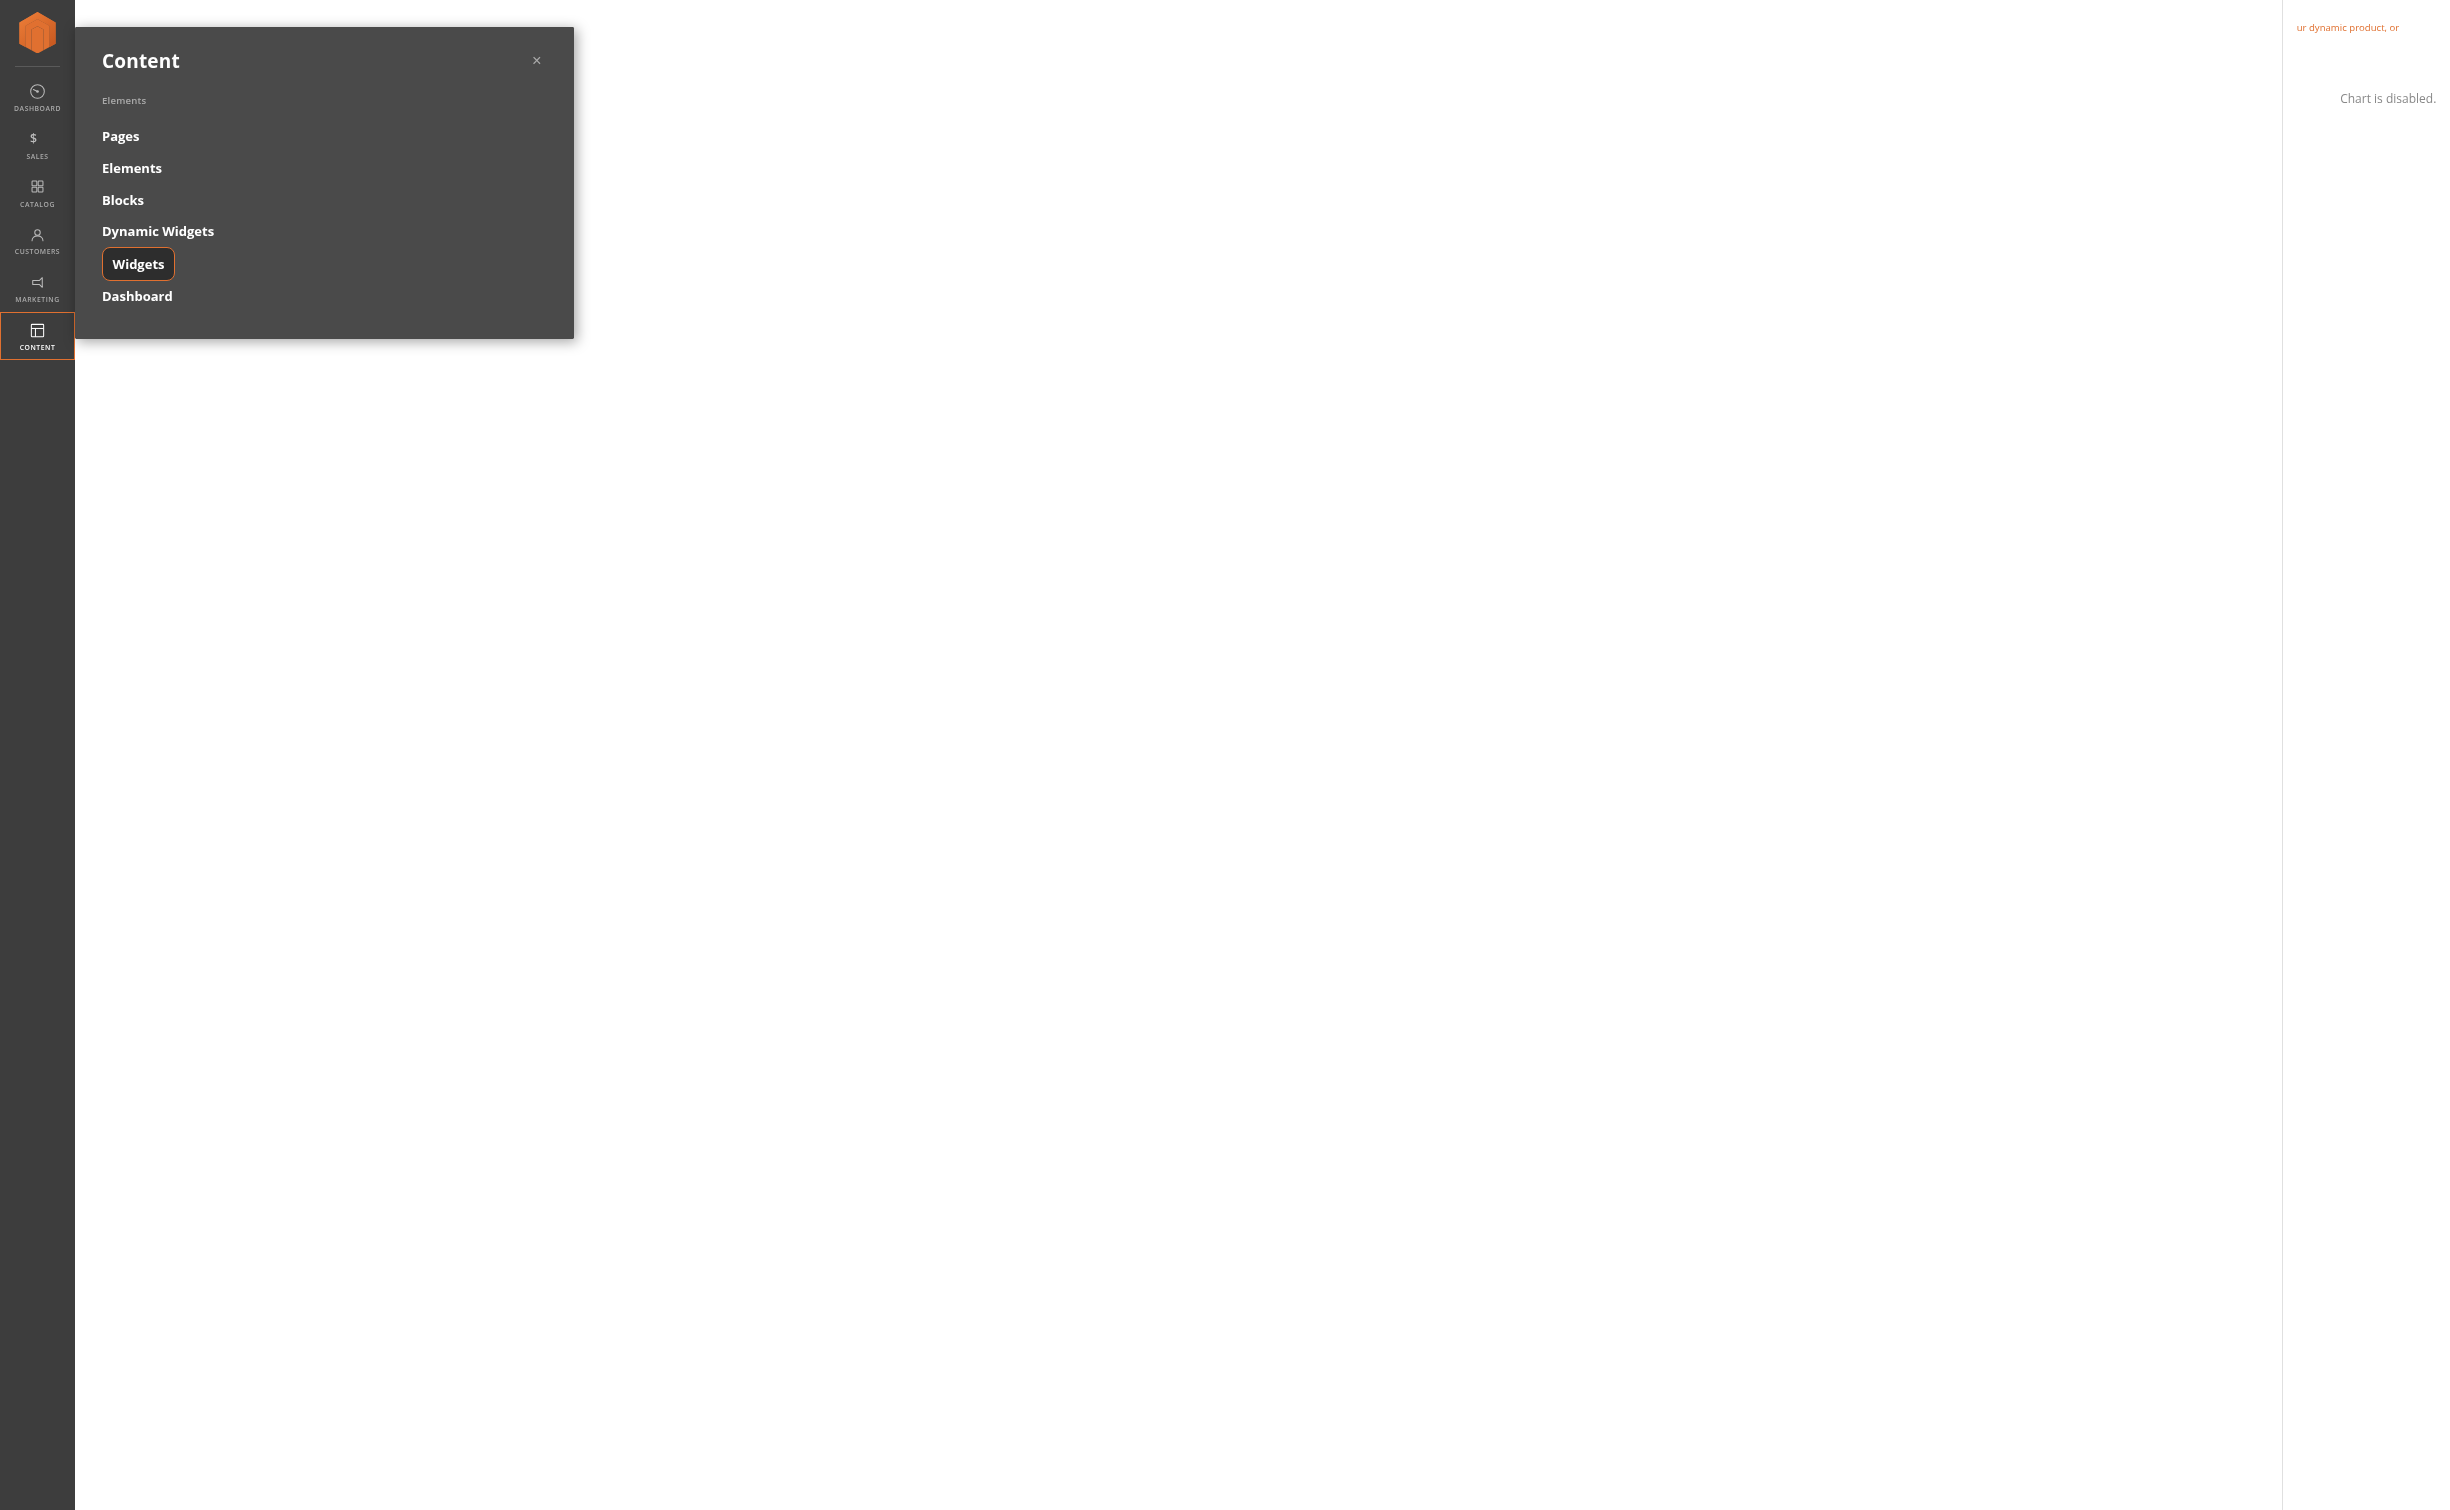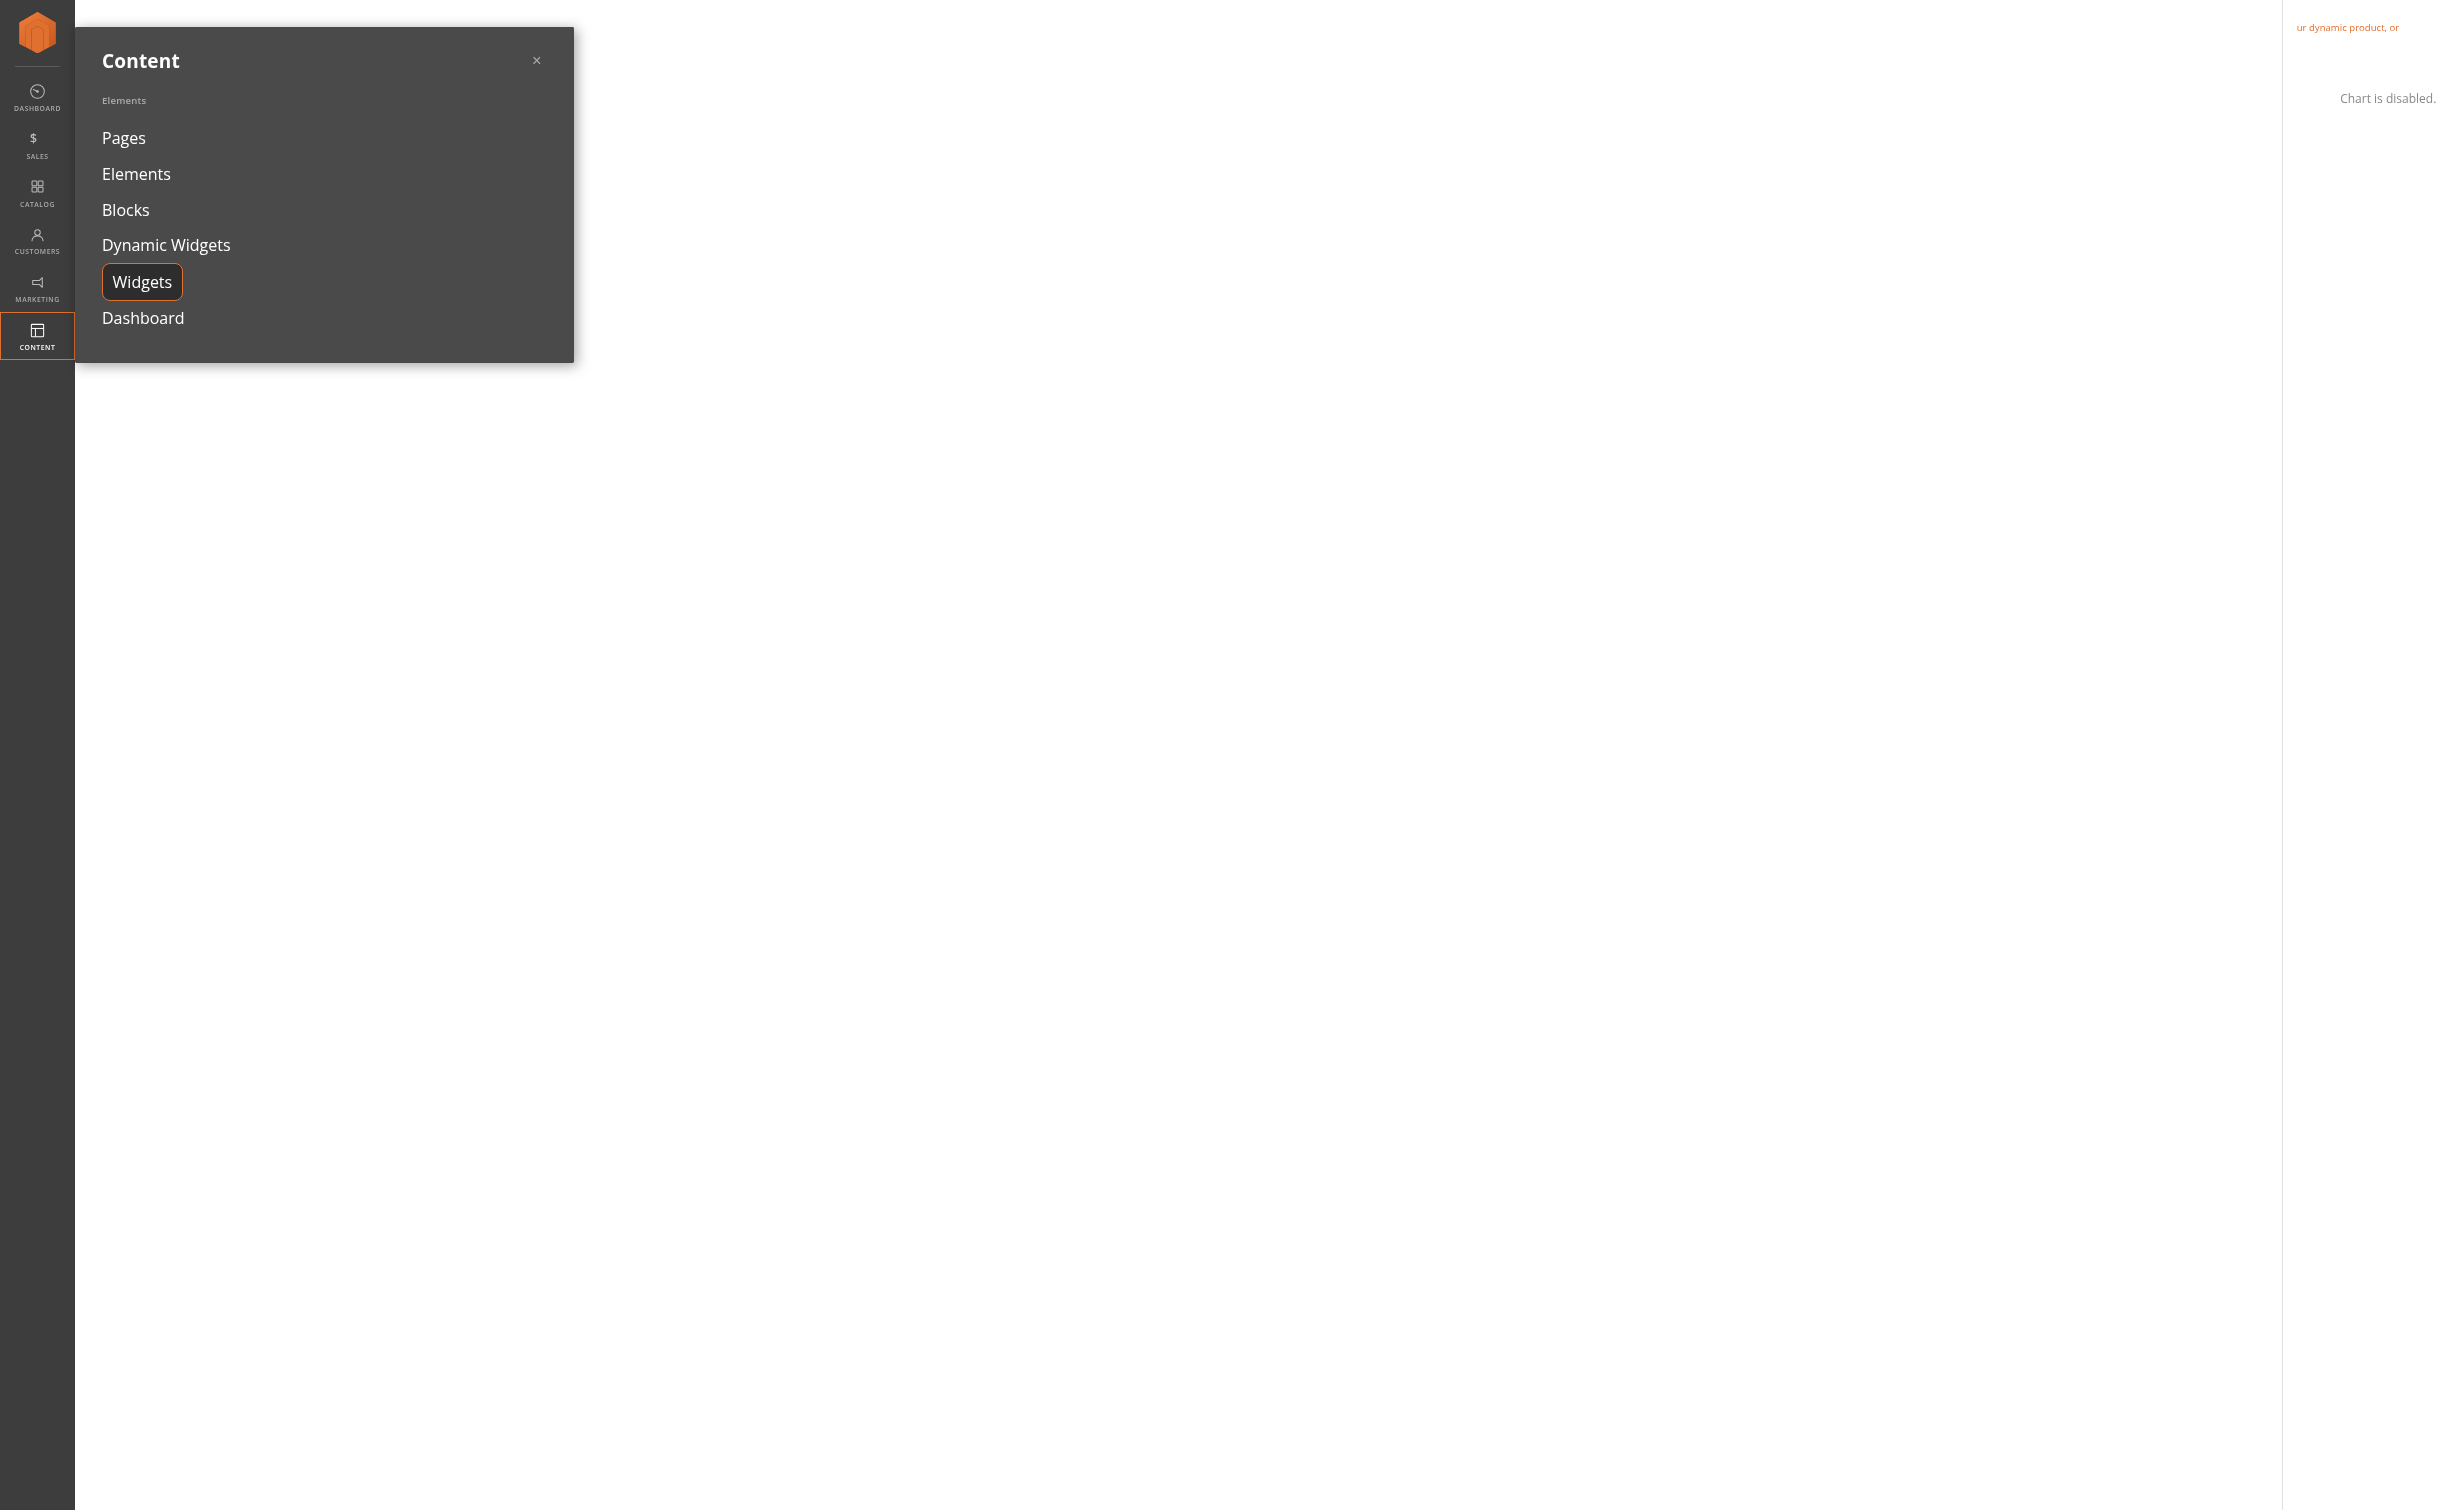--- a/index.html
+++ b/index.html
@@ -152,22 +152,22 @@
       font-weight: 600;
       color: #aaa;
       text-transform: none;
       letter-spacing: 0.02em;
       margin-bottom: 13.7px;
     }
 
     .flyout-menu-item {
       display: block;
       color: #fff;
-      font-size: 16px;
-      font-weight: 400;
+      font-size: 13px;
+      font-weight: 700;
       padding: 6.8px 0;
       cursor: pointer;
       text-decoration: none;
       border-radius: 1.4px;
       transition: background 0.12s;
     }
 
     .flyout-menu-item.highlighted {
       background: #2d2d2d;
       padding: 6.8px 9.6px;

